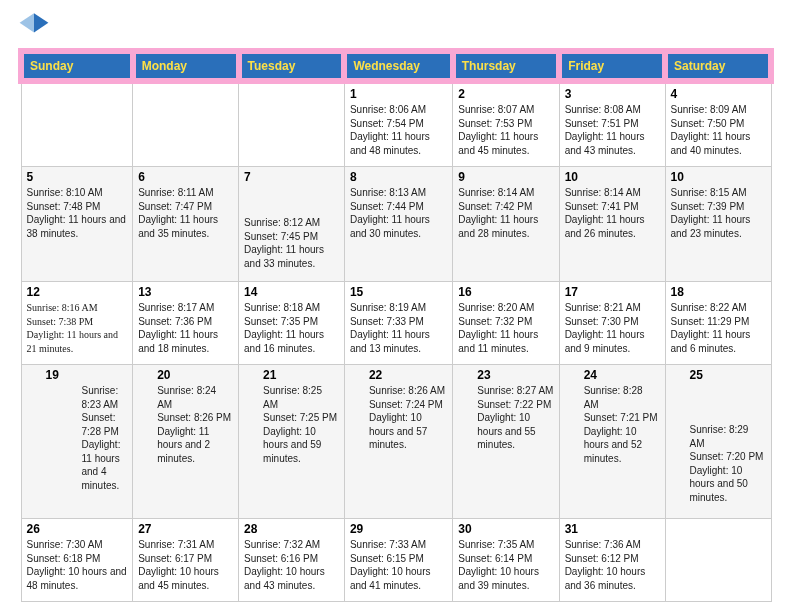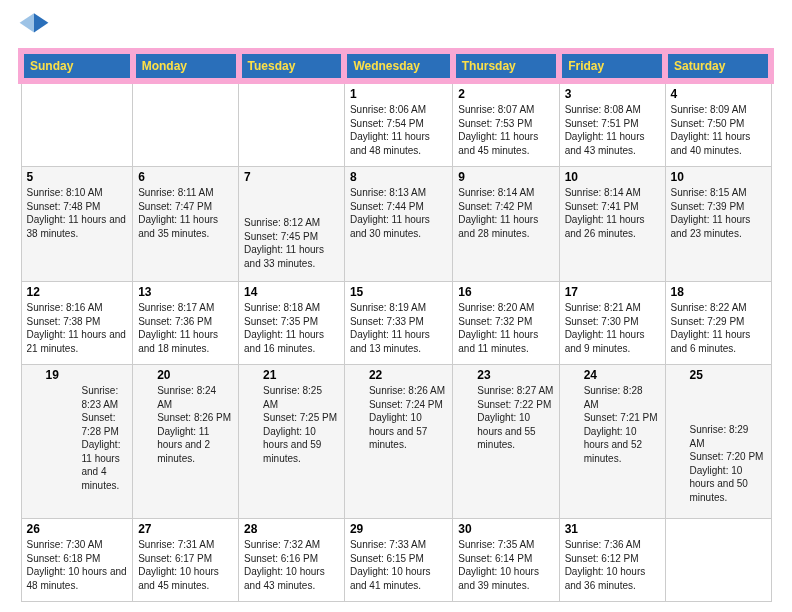--- a/index.html
+++ b/index.html
@@ -218,21 +218,21 @@
           <td>
             <span class="day-num">10</span>
             <div class="day-info" style="white-space: pre-line;">Sunrise: 8:15 AM
 Sunset: 7:39 PM
 Daylight: 11 hours and 23 minutes.</div>
           </td>
         </tr>
         <tr class="row-3">
           <td>
             <span class="day-num">12</span>
-            <div class="day-info" style="white-space: pre-line;">Sunrise: 8:16 AM
+            <div class="day-info" style="white-space: pre-line; font-family: Liberation Serif, serif;">Sunrise: 8:16 AM
 Sunset: 7:38 PM
 Daylight: 11 hours and 21 minutes.</div>
           </td>
           <td>
             <span class="day-num">13</span>
             <div class="day-info" style="white-space: pre-line;">Sunrise: 8:17 AM
 Sunset: 7:36 PM
 Daylight: 11 hours and 18 minutes.</div>
           </td>
           <td>
@@ -255,21 +255,21 @@
           </td>
           <td>
             <span class="day-num">17</span>
             <div class="day-info" style="white-space: pre-line;">Sunrise: 8:21 AM
 Sunset: 7:30 PM
 Daylight: 11 hours and 9 minutes.</div>
           </td>
           <td>
             <span class="day-num">18</span>
             <div class="day-info" style="white-space: pre-line;">Sunrise: 8:22 AM
-Sunset: 7:29 PM
+Sunset: 11:29 PM
 Daylight: 11 hours and 6 minutes.</div>
           </td>
         </tr>
         <tr class="row-4">
           <td>
             <span class="day-num">19</span>
             <div class="day-info" style="white-space: pre-line; margin-left: 36px;">Sunrise: 8:23 AM
 Sunset: 7:28 PM
 Daylight: 11 hours and 4 minutes.</div>
           </td>

